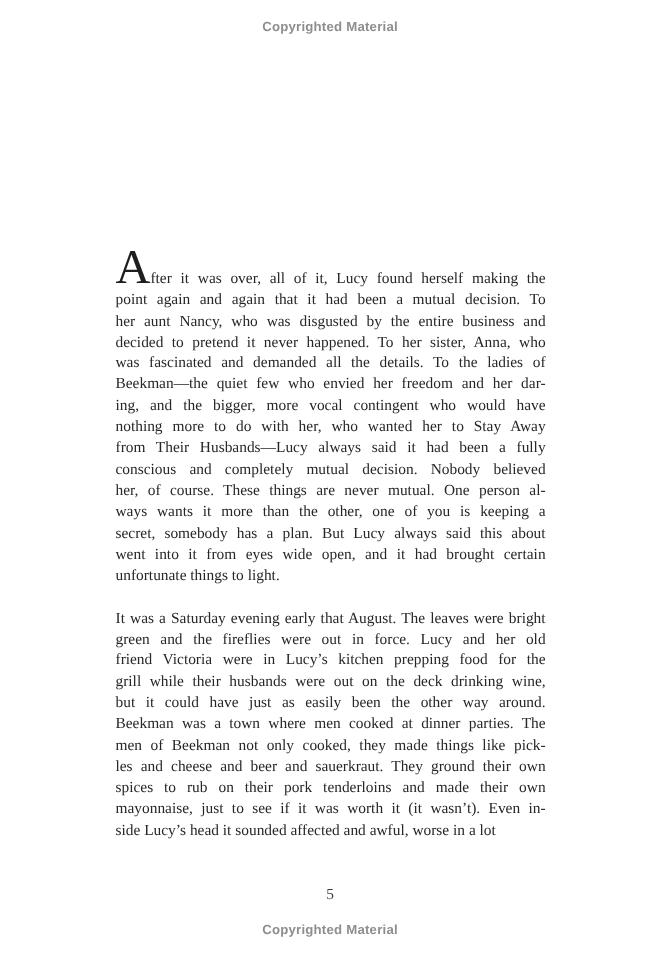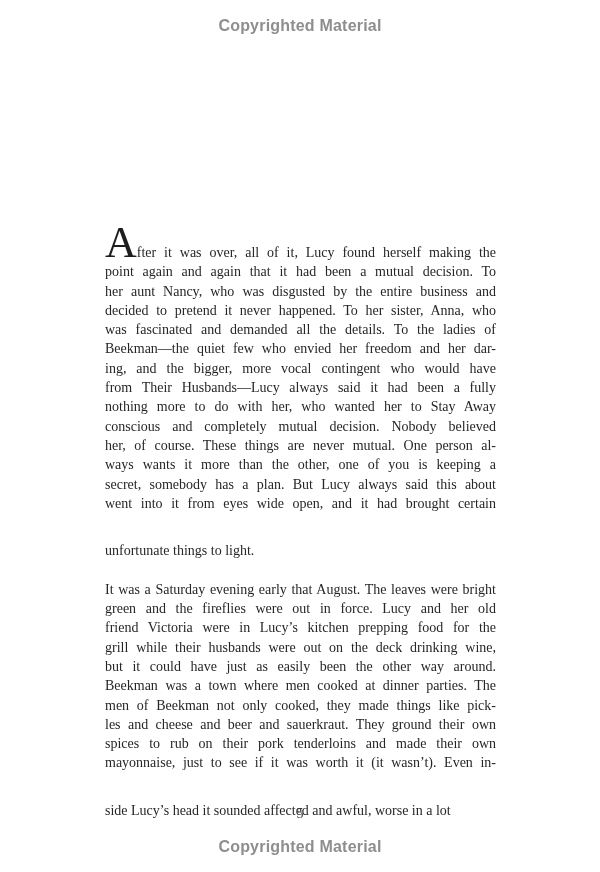--- a/index.html
+++ b/index.html
@@ -15,42 +15,42 @@
     overflow: hidden;
     font-family: "Liberation Serif", serif;
   }
   .copyright {
     position: absolute;
     left: 0;
     width: 600px;
     text-align: center;
     font-family: "Liberation Sans", sans-serif;
     font-weight: bold;
-    font-size: 16px;
+    font-size: 12px;
     color: #8e8e8e;
     letter-spacing: 0.2px;
   }
   .copyright.top { top: 17px; }
   .copyright.bottom { top: 838px; }
   .text-block {
     position: absolute;
     left: 105px;
     top: 233px;
     width: 391px;
     color: #262626;
     font-size: 14px;
     line-height: 19.3px;
   }
   .paragraph + .paragraph { margin-top: 19.3px; }
   .line {
     text-align: justify;
     text-align-last: justify;
     white-space: normal;
   }
-  .line.last { text-align-last: left; margin-top: 28px; }
+  .line.last { text-align-last: left; }
   .dropcap {
     font-size: 44px;
     line-height: 19.3px;
     color: #1e1e1e;
   }
   .page-number {
     position: absolute;
     top: 806px;
     left: 0;
     width: 600px;
@@ -68,22 +68,22 @@
 
   <div class="text-block">
       <div class="paragraph">
         <div class="line"><span class="dropcap">A</span>fter it was over, all of it, Lucy found herself making the</div>
         <div class="line">point again and again that it had been a mutual decision. To</div>
         <div class="line">her aunt Nancy, who was disgusted by the entire business and</div>
         <div class="line">decided to pretend it never happened. To her sister, Anna, who</div>
         <div class="line">was fascinated and demanded all the details. To the ladies of</div>
         <div class="line">Beekman—the quiet few who envied her freedom and her dar-</div>
         <div class="line">ing, and the bigger, more vocal contingent who would have</div>
+        <div class="line">nothing more to do with her, who wanted her to Stay Away</div>
         <div class="line">from Their Husbands—Lucy always said it had been a fully</div>
-        <div class="line">nothing more to do with her, who wanted her to Stay Away</div>
         <div class="line">conscious and completely mutual decision. Nobody believed</div>
         <div class="line">her, of course. These things are never mutual. One person al-</div>
         <div class="line">ways wants it more than the other, one of you is keeping a</div>
         <div class="line">secret, somebody has a plan. But Lucy always said this about</div>
         <div class="line">went into it from eyes wide open, and it had brought certain</div>
         <div class="line last">unfortunate things to light.</div>
       </div>
       <div class="paragraph">
         <div class="line">It was a Saturday evening early that August. The leaves were bright</div>
         <div class="line">green and the fireflies were out in force. Lucy and her old</div>

